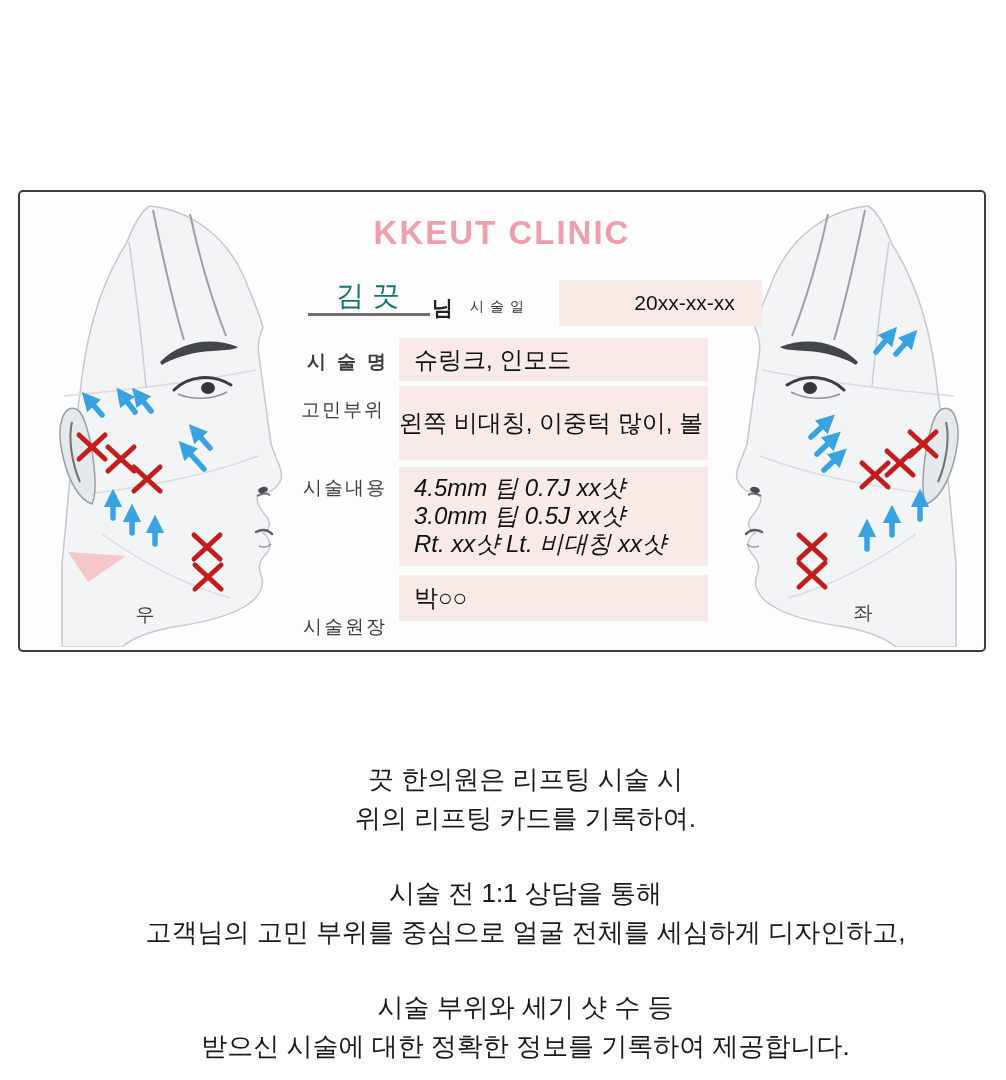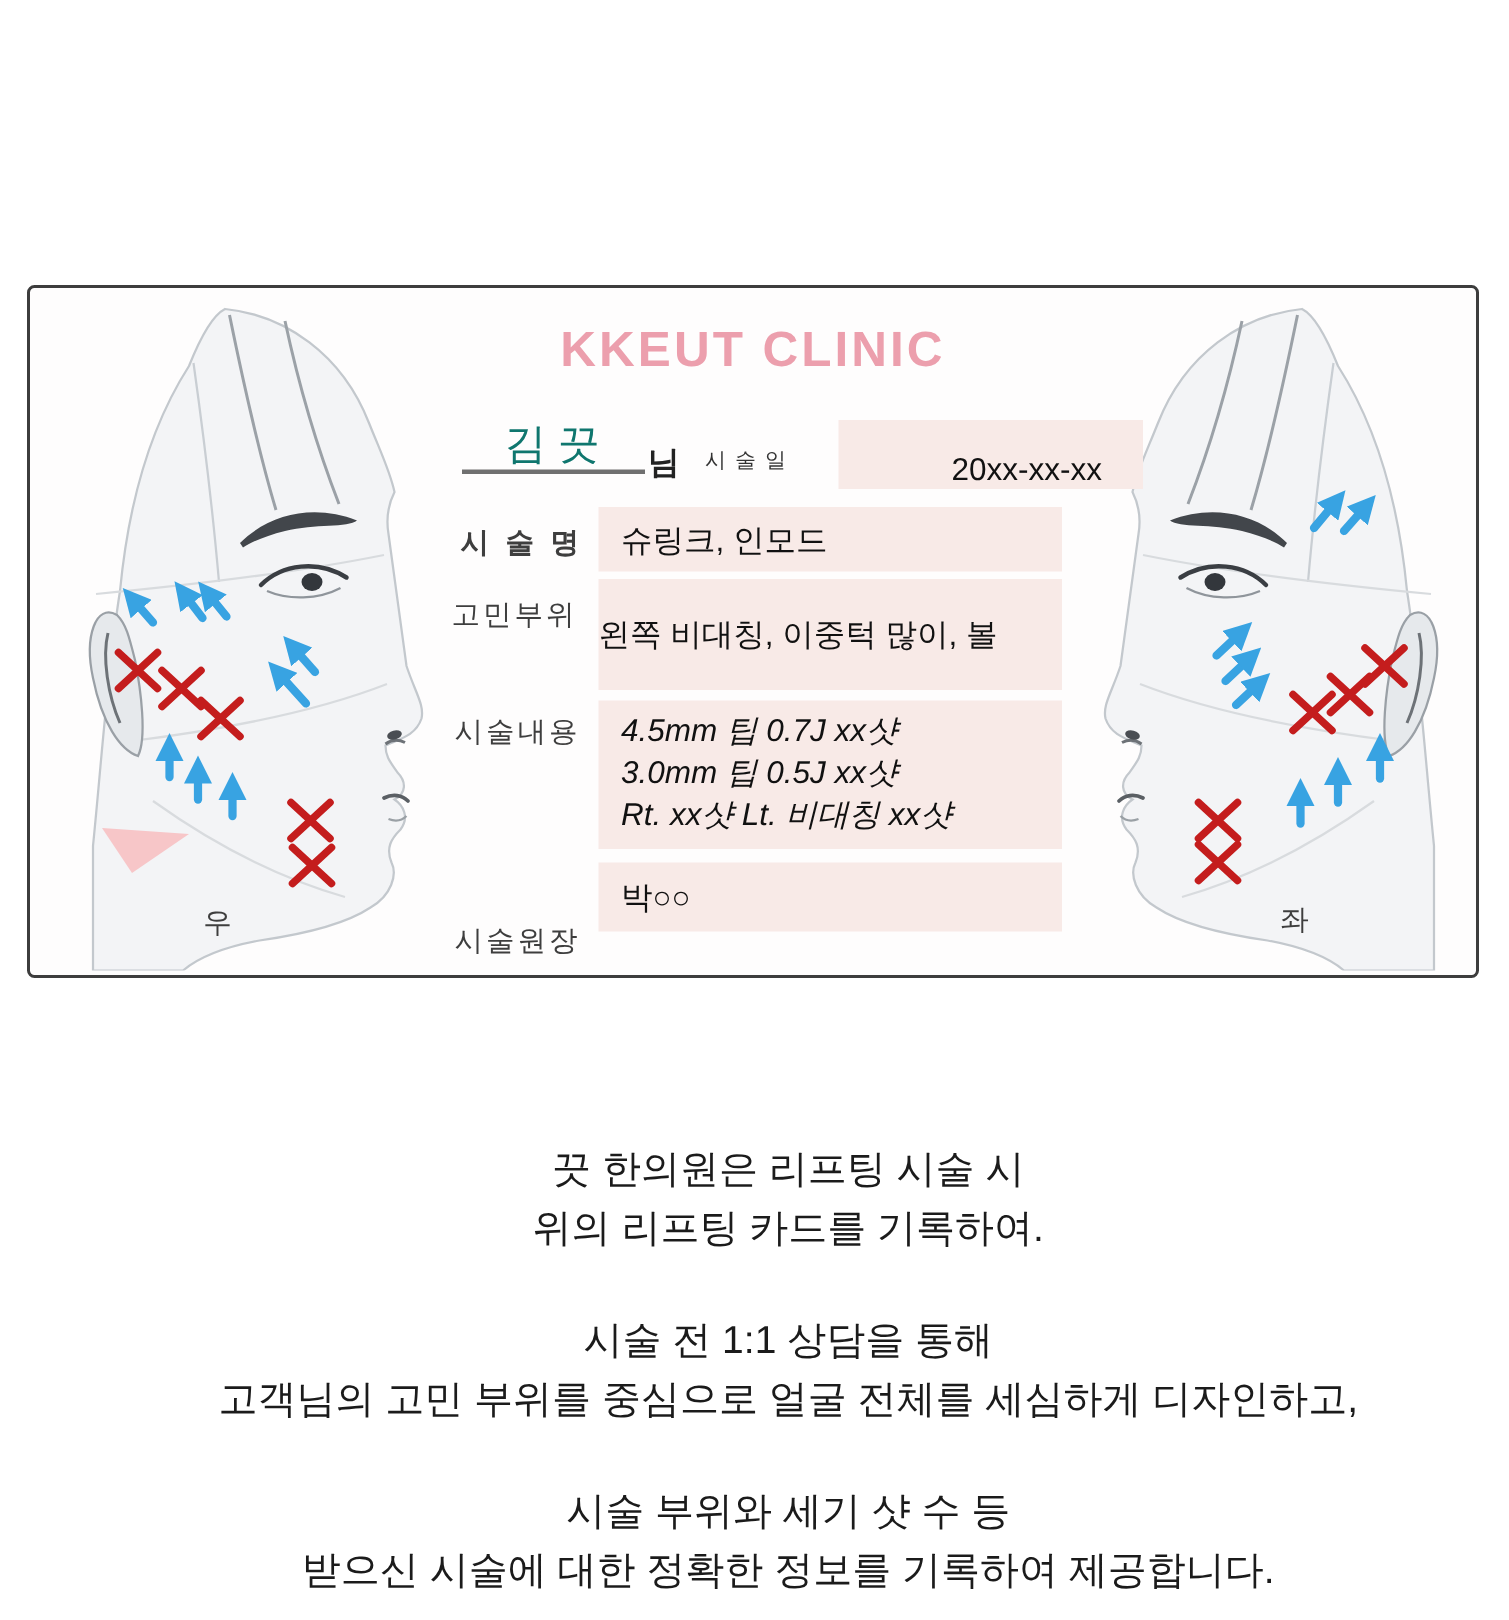--- a/index.html
+++ b/index.html
@@ -22,28 +22,28 @@
   .face-label{position:absolute;font-size:19px;color:#3e3e3e;width:60px;text-align:center;}
   .fl-left{left:95px;top:410px;}
   .fl-right{left:813px;top:408px;}
   
   .name-underline{position:absolute;left:288px;top:121px;width:122px;height:3px;background:#707070;}
   .name-value{position:absolute;left:273px;top:85px;width:150px;text-align:center;font-size:28px;color:#0f766e;}
   .honorific{position:absolute;left:412px;top:102px;font-size:21px;font-weight:bold;color:#222;}
   .date-label{position:absolute;left:450px;top:106px;font-size:14px;letter-spacing:6px;color:#333;text-align:right;}
   .pinkbox{position:absolute;background:#f8eae7;color:#111;}
   .date-box{left:539px;top:88px;width:155px;height:46px;font-size:21px;
-    display:flex;align-items:flex-end;justify-content:center;padding-left:48px;}
+    display:flex;align-items:center;justify-content:center;padding-left:48px;}
   
   .flabel{position:absolute;font-size:19px;color:#3e3e3e;white-space:nowrap;}
   .flabel1{left:287px;top:157px;letter-spacing:11px;font-weight:bold;}
   .flabel2{left:281px;top:205px;letter-spacing:2px;}
   .flabel3{left:283px;top:283px;letter-spacing:2px;}
   .flabel4{left:283px;top:374px;letter-spacing:2px;margin-top:48px;}
-  .fbox{left:379px;width:309px;font-size:21px;box-sizing:border-box;}
+  .fbox{left:379px;width:309px;font-size:24px;box-sizing:border-box;}
   .fbox1{top:146px;height:43px;display:flex;align-items:center;padding-left:15px;}
   .fbox2{top:194px;height:74px;display:flex;align-items:center;}
   .fbox3{top:275px;height:99px;padding:7px 0 0 15px;line-height:28px;font-style:italic;}
   .fbox4{top:383px;height:46px;display:flex;align-items:center;padding-left:15px;}
   
   .desc{position:absolute;left:0;top:760px;width:1006px;text-align:center;
     color:#1b1b1b;font-size:26px;line-height:39px;}
   .desc p{margin:0 0 36px 0;padding-left:45px;}
 </style>
 </head>

